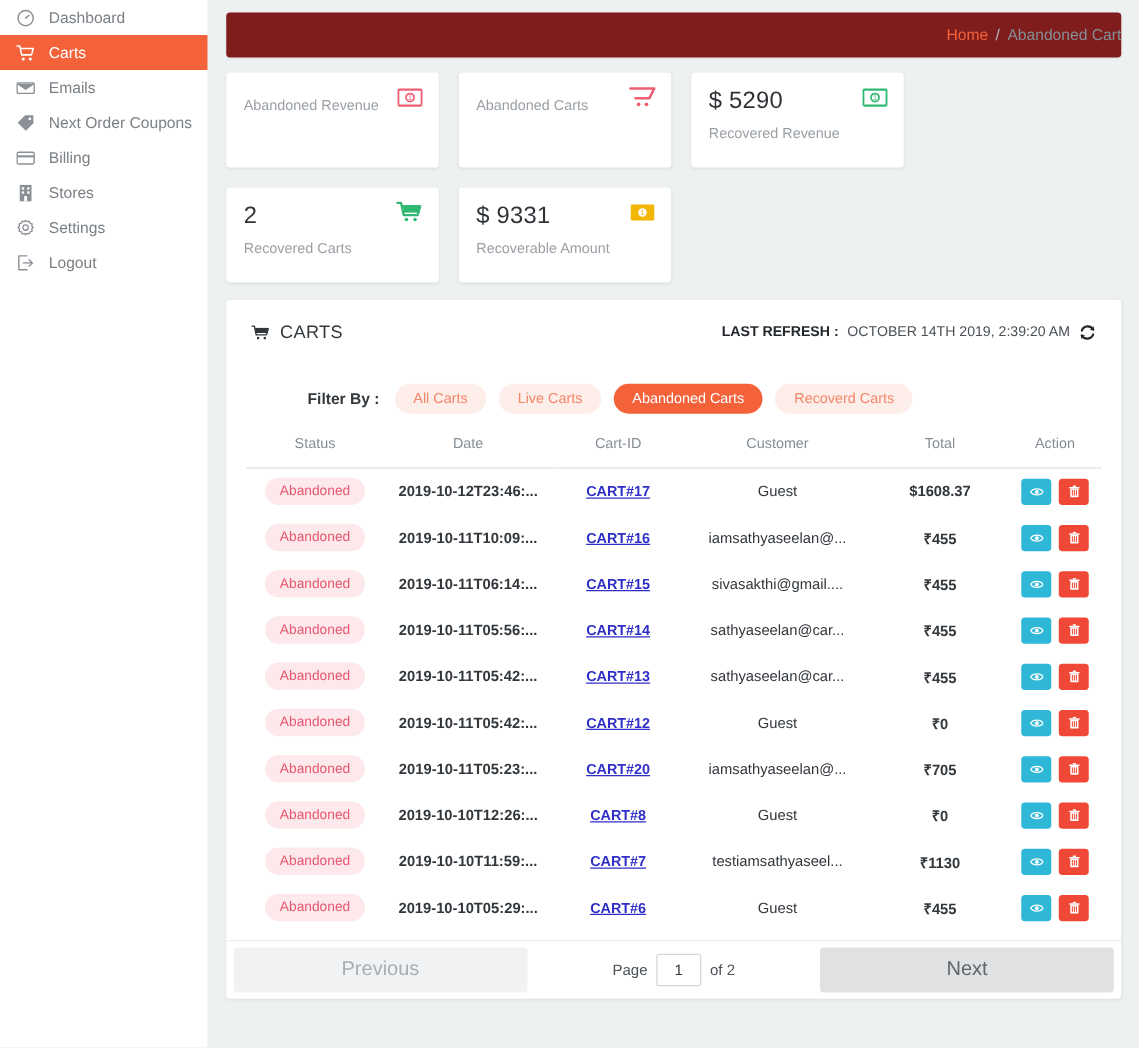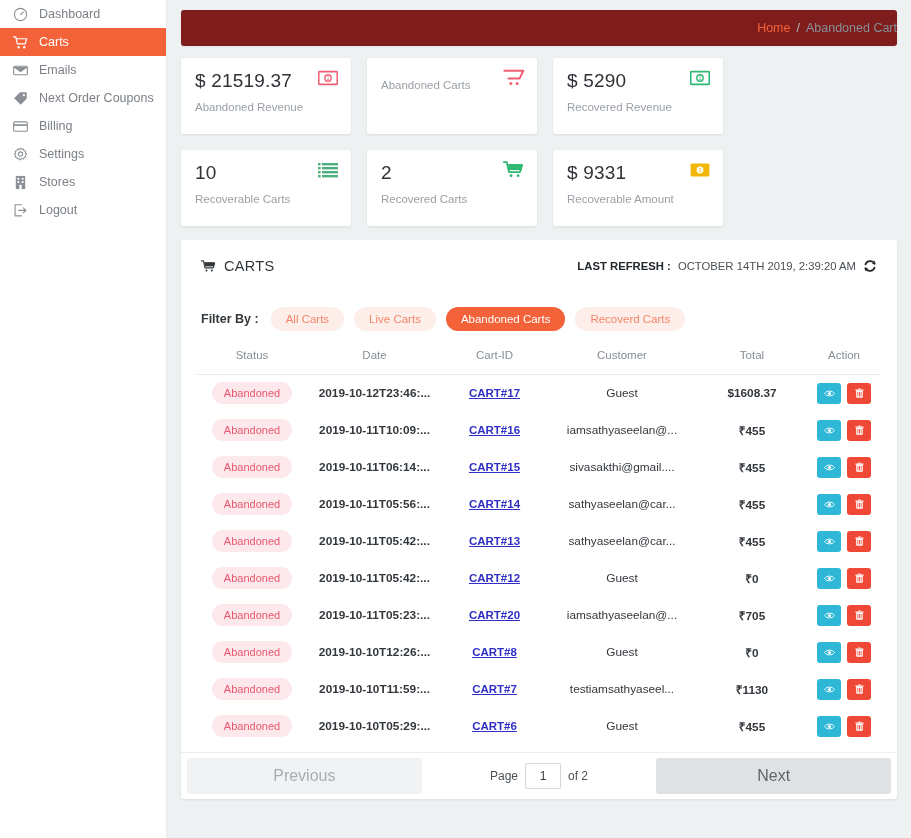--- a/index.html
+++ b/index.html
@@ -73,21 +73,21 @@
     padding: 16px 16px 0 16px;
   }
   .panel-head { display: flex; align-items: center; justify-content: space-between; padding: 2px 4px 0 4px; }
   .panel-title { display: flex; align-items: center; gap: 8px; font-size: 14.5px; color: #32373c; letter-spacing: .3px; }
   .panel-title svg { display:block; }
   .refresh-wrap { display: flex; align-items: center; gap: 7px; font-size: 11.3px; color: #4a5056; }
   .refresh-label { font-weight: bold; color: #23282d; }
   .refresh-icon { cursor: pointer; display:flex; }
 
   .filter-row { display: flex; align-items: center; gap: 12px; margin-top: 33px; padding-left: 4px; }
-  .filter-label { font-size: 12.5px; color: #33383d; font-weight: bold; }
+  .filter-label { font-size: 12.5px; color: #33383d; font-weight: bold; margin-left: 45px; }
   .chips { display: flex; gap: 10px; }
   .chip {
     background: #fdeee9; color: #f4866a;
     border-radius: 16px; padding: 6px 15px;
     font-size: 11.5px; cursor: pointer; white-space: nowrap;
   }
   .chip.active { background: #f4623a; color: #fff; }
 
   
   table.carts { width: 100%; border-collapse: collapse; margin-top: 18px; }
@@ -184,69 +184,68 @@
     </div>
 
     <div class="nav-item">
       <span class="nav-icon">
         <svg width="15" height="15" viewBox="0 0 16 16">
             <rect x="0.7" y="3" width="14.6" height="10" rx="1.4" fill="none" stroke="#8b9096" stroke-width="1.2"></rect>
             <rect x="0.7" y="5.6" width="14.6" height="1.8" fill="#8b9096"></rect>
           </svg>
       </span>
       <span class="nav-label">Billing</span>
-    </div>
-
-    <div class="nav-item">
-      <span class="nav-icon">
-        <svg width="15" height="15" viewBox="0 0 16 16">
-            <path d="M8 1.3 L9.3 2.6 L11.1 2.1 L11.8 3.9 L13.6 4.4 L13.2 6.2 L14.5 7.5 L13.2 8.8 L13.6 10.6 L11.8 11.1 L11.1 12.9 L9.3 12.4 L8 13.7 L6.7 12.4 L4.9 12.9 L4.2 11.1 L2.4 10.6 L2.8 8.8 L1.5 7.5 L2.8 6.2 L2.4 4.4 L4.2 3.9 L4.9 2.1 L6.7 2.6 Z" fill="none" stroke="#8b9096" stroke-width="1.1" stroke-linejoin="round"></path>
-            <circle cx="8" cy="7.5" r="2.3" fill="none" stroke="#8b9096" stroke-width="1.1"></circle>
-          </svg>
-      </span>
-      <span class="nav-label">Settings</span>
     </div>
 
     <div class="nav-item">
       <span class="nav-icon">
         <svg width="15" height="15" viewBox="0 0 16 16">
             <rect x="3" y="1" width="10" height="14" fill="#8b9096"></rect>
             <rect x="4.7" y="3" width="2" height="2" fill="#fff"></rect>
             <rect x="9.3" y="3" width="2" height="2" fill="#fff"></rect>
             <rect x="4.7" y="6.5" width="2" height="2" fill="#fff"></rect>
             <rect x="9.3" y="6.5" width="2" height="2" fill="#fff"></rect>
             <rect x="6.8" y="10.5" width="2.4" height="4.5" fill="#fff"></rect>
           </svg>
       </span>
       <span class="nav-label">Stores</span>
     </div>
 
     <div class="nav-item">
       <span class="nav-icon">
         <svg width="15" height="15" viewBox="0 0 16 16">
+            <path d="M8 1.3 L9.3 2.6 L11.1 2.1 L11.8 3.9 L13.6 4.4 L13.2 6.2 L14.5 7.5 L13.2 8.8 L13.6 10.6 L11.8 11.1 L11.1 12.9 L9.3 12.4 L8 13.7 L6.7 12.4 L4.9 12.9 L4.2 11.1 L2.4 10.6 L2.8 8.8 L1.5 7.5 L2.8 6.2 L2.4 4.4 L4.2 3.9 L4.9 2.1 L6.7 2.6 Z" fill="none" stroke="#8b9096" stroke-width="1.1" stroke-linejoin="round"></path>
+            <circle cx="8" cy="7.5" r="2.3" fill="none" stroke="#8b9096" stroke-width="1.1"></circle>
+          </svg>
+      </span>
+      <span class="nav-label">Settings</span>
+    </div>
+
+    <div class="nav-item">
+      <span class="nav-icon">
+        <svg width="15" height="15" viewBox="0 0 16 16">
             <path d="M9.5 1.8 H2.2 V13.7 H9.5" fill="none" stroke="#8b9096" stroke-width="1.2" stroke-linejoin="round"></path>
             <path d="M6 7.8 H13.6 M11 5.2 L13.8 7.8 L11 10.4" fill="none" stroke="#8b9096" stroke-width="1.2" stroke-linecap="round" stroke-linejoin="round"></path>
           </svg>
       </span>
       <span class="nav-label">Logout</span>
     </div>
   </nav>
 
   <main class="main">
 
     <div class="breadcrumb">
       <span class="bc-home">Home</span>
       <span class="bc-sep">/</span>
       <span>Abandoned Cart</span>
     </div>
 
     <section class="cards">
 
       <div class="card">
-        <div class="card-value">$ 21519.37</div>
         <div class="card-label">Abandoned Revenue</div>
         <span class="card-icon">
           <svg width="20" height="16" viewBox="0 0 20 14">
               <rect x="0.6" y="0.6" width="18.8" height="12.8" rx="1" fill="none" stroke="#ef5f73" stroke-width="1.8"></rect>
               <circle cx="10" cy="7" r="3.2" fill="none" stroke="#ef5f73" stroke-width="1.4"></circle>
               <text x="10" y="9.4" font-size="5.5" fill="#ef5f73" text-anchor="middle" font-family="Liberation Sans, sans-serif">1</text>
             </svg>
         </span>
       </div>
 
@@ -266,38 +265,20 @@
         <div class="card-label">Recovered Revenue</div>
         <span class="card-icon">
           <svg width="20" height="16" viewBox="0 0 20 14">
               <rect x="0.6" y="0.6" width="18.8" height="12.8" rx="1" fill="none" stroke="#2eb872" stroke-width="1.8"></rect>
               <circle cx="10" cy="7" r="3.2" fill="none" stroke="#2eb872" stroke-width="1.4"></circle>
               <text x="10" y="9.4" font-size="5.5" fill="#2eb872" text-anchor="middle" font-family="Liberation Sans, sans-serif">1</text>
             </svg>
         </span>
       </div>
 
-      <div class="card">
-        <div class="card-value">10</div>
-        <div class="card-label">Recoverable Carts</div>
-        <span class="card-icon">
-          <svg width="20" height="16" viewBox="0 0 20 16">
-              <g fill="#4caf7d">
-                <rect x="0" y="1" width="2.6" height="2.4"></rect>
-                <rect x="4" y="1" width="16" height="2.4"></rect>
-                <rect x="0" y="5" width="2.6" height="2.4"></rect>
-                <rect x="4" y="5" width="16" height="2.4"></rect>
-                <rect x="0" y="9" width="2.6" height="2.4"></rect>
-                <rect x="4" y="9" width="16" height="2.4"></rect>
-                <rect x="0" y="13" width="2.6" height="2.4"></rect>
-                <rect x="4" y="13" width="16" height="2.4"></rect>
-              </g>
-            </svg>
-        </span>
-      </div>
 
       <div class="card">
         <div class="card-value">2</div>
         <div class="card-label">Recovered Carts</div>
         <span class="card-icon">
           <svg width="22" height="18" viewBox="0 0 18 15">
               <path d="M0.5 1 H3 L4.8 9.2 H14 L15.8 3.4 H4.2" fill="none" stroke="#2eb872" stroke-width="1.5" stroke-linejoin="round" stroke-linecap="round"></path>
               <rect x="4.6" y="2.6" width="11" height="5" fill="#2eb872"></rect>
               <circle cx="6.6" cy="12.2" r="1.2" fill="#2eb872"></circle>
               <circle cx="12.4" cy="12.2" r="1.2" fill="#2eb872"></circle>

